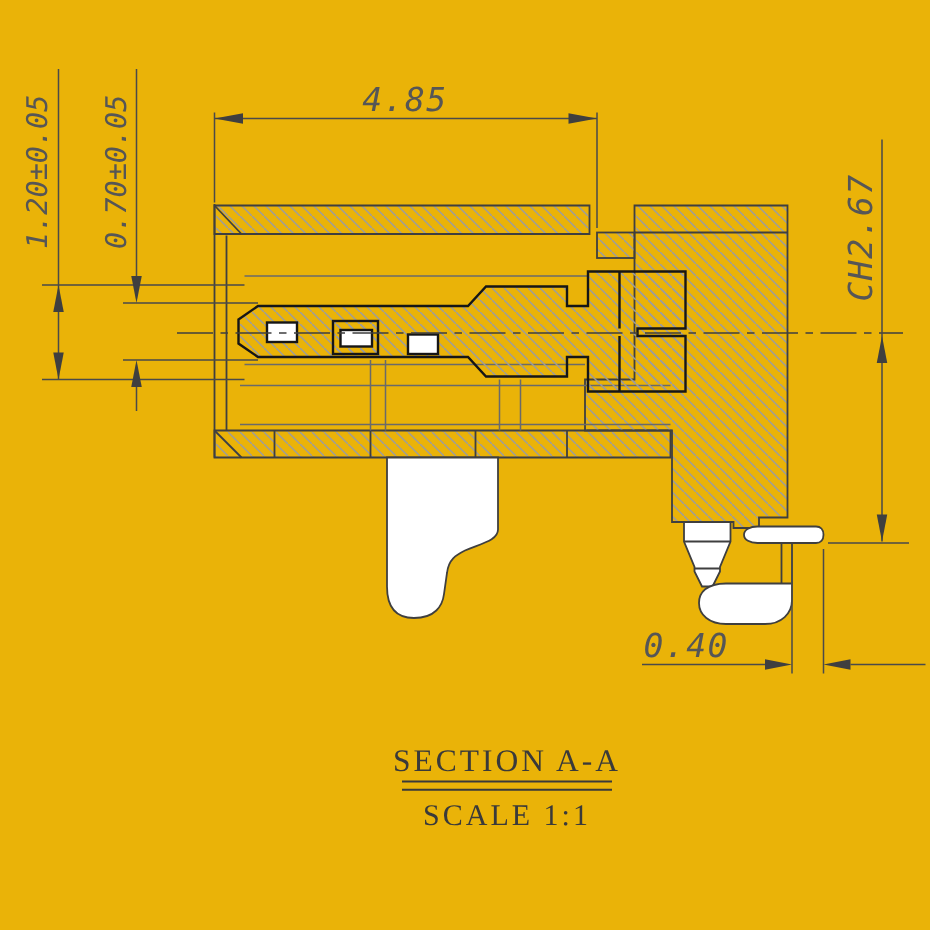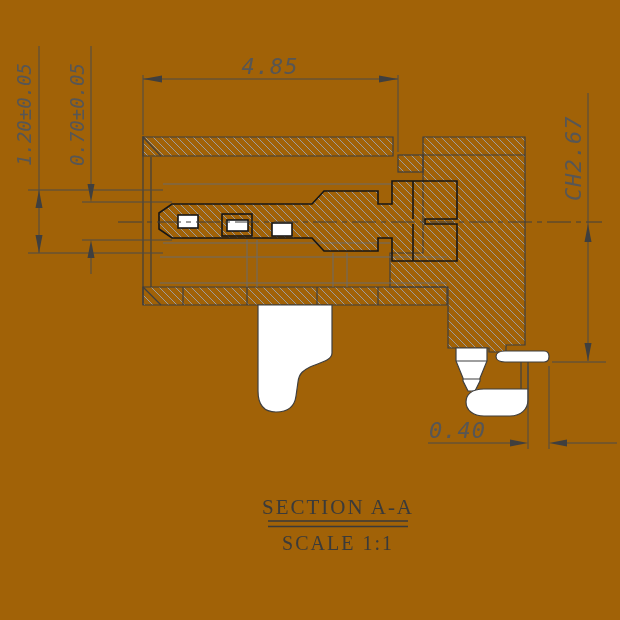--- a/index.html
+++ b/index.html
@@ -1,16 +1,16 @@
 <!DOCTYPE html>
 <html><head>
 <meta charset="utf-8">
 <style>
   html,body{margin:0;padding:0;background:#ffffff;}
-  .canvas{width:620px;height:620px;position:relative;background:#a16207;overflow:hidden;}
+  .canvas{width:620px;height:620px;position:relative;background:#eab308;overflow:hidden;}
   svg{display:block;}
   .dimtxt{font-family:"DejaVu Sans Mono", monospace;font-style:italic;fill:#565656;}
   .dim-big{font-size:22px;letter-spacing:1px;}
   .dim-side{font-size:19px;}
   .titletxt{font-family:"Liberation Serif", serif;fill:#3a3a3a;}
   .t1{font-size:21px;letter-spacing:2px;}
   .t2{font-size:20px;letter-spacing:2px;}
   .thin{fill:none;stroke:#3f3f3f;stroke-width:1.2;}
   .fine{fill:none;stroke:#6a6a6a;stroke-width:1;}
   .bold{stroke:#161616;stroke-width:1.6;}

